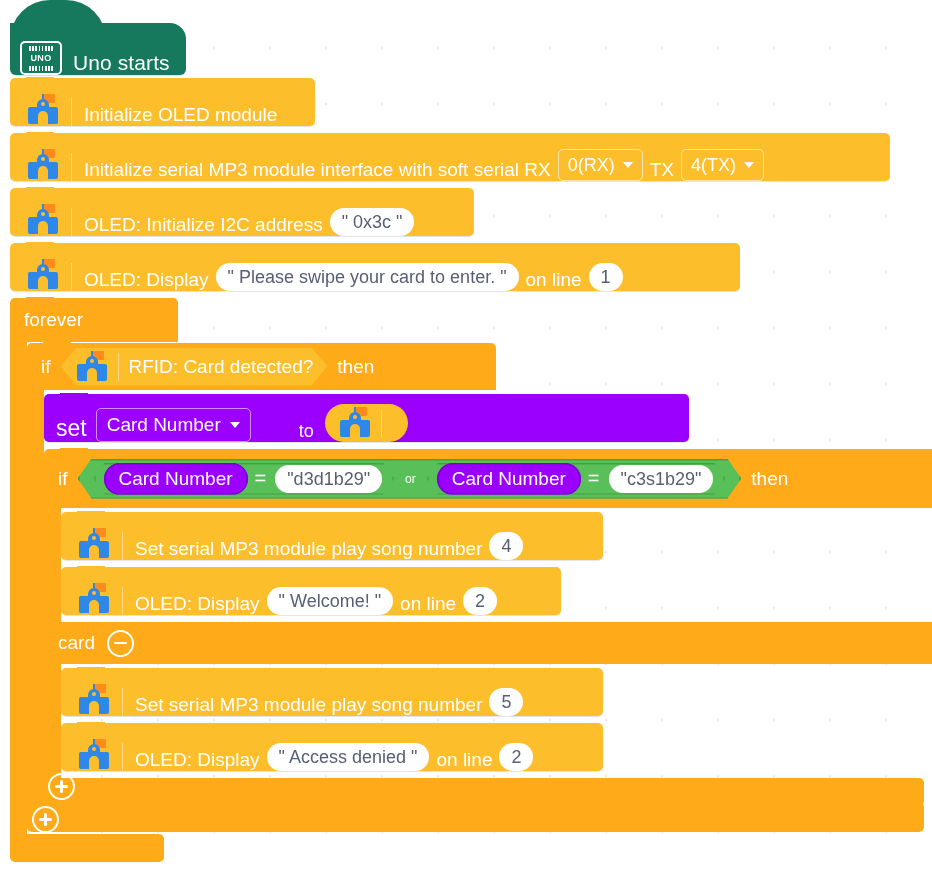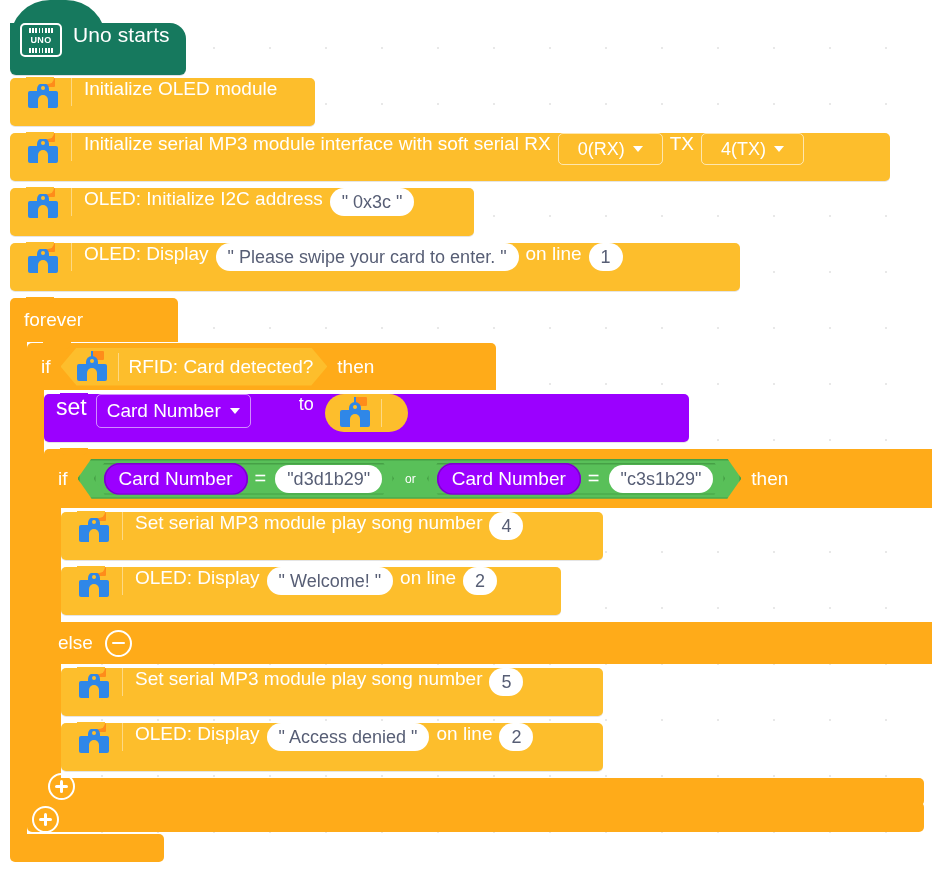--- a/index.html
+++ b/index.html
@@ -26,21 +26,21 @@
     top: 0;
     width: 932px;
     height: 873px;
   }
 
   
   .blk {
     position: absolute;
     box-sizing: border-box;
     display: flex;
-    align-items: flex-start;
+    align-items: flex-end;
     color: #ffffff;
     white-space: nowrap;
   }
 
   
   .notch-top::before {
     content: "";
     position: absolute;
     left: 16px;
     top: -1px;
@@ -213,21 +213,21 @@
     text-align: center;
     display: inline-block;
   }
   .field-drop {
     background: transparent;
     color: #ffffff;
     border: 1.6px solid rgba(255,255,255,0.62);
     border-radius: 5px;
     height: 30px;
     line-height: 28px;
-    padding: 0 19px;
+    padding: 0 9px;
     font-size: 18px;
     margin: 0 7px;
     display: inline-flex;
     align-items: center;
     gap: 8px;
   }
   .caret {
     width: 0; height: 0;
     border-left: 5.5px solid transparent;
     border-right: 5.5px solid transparent;
@@ -529,21 +529,21 @@
         <div class="castle"></div>
     </div>
     <div class="icon-sep"></div>
     <span class="lbl">OLED: Display</span>
     <span class="field-text">" Welcome! "</span>
     <span class="lbl">on line</span>
     <span class="field-num">2</span>
   </div>
 
   <div class="c-head" style="position:absolute; left:44px; top:622px; width:880px; height:42px; background:#ffab19; border-radius:0 5px 0 0; display:flex; align-items:center;">
-    <span>else</span>
+    <span>card</span>
     <span class="mut-btn" style="position:relative; margin-left:12px; top:0;">
       <span class="bar-h"></span>
     </span>
   </div>
   <div class="c-arm" style="position:absolute; left:44px; top:664px; width:17px; height:114px; background:#ffab19;"></div>
 
   <div class="blk stack notch-top" style="left:61px; top:668px; width:542px; background:#fdbe2c;">
     <div class="mod-icon">
       <div class="flag"></div>
         <div class="pole"></div>

